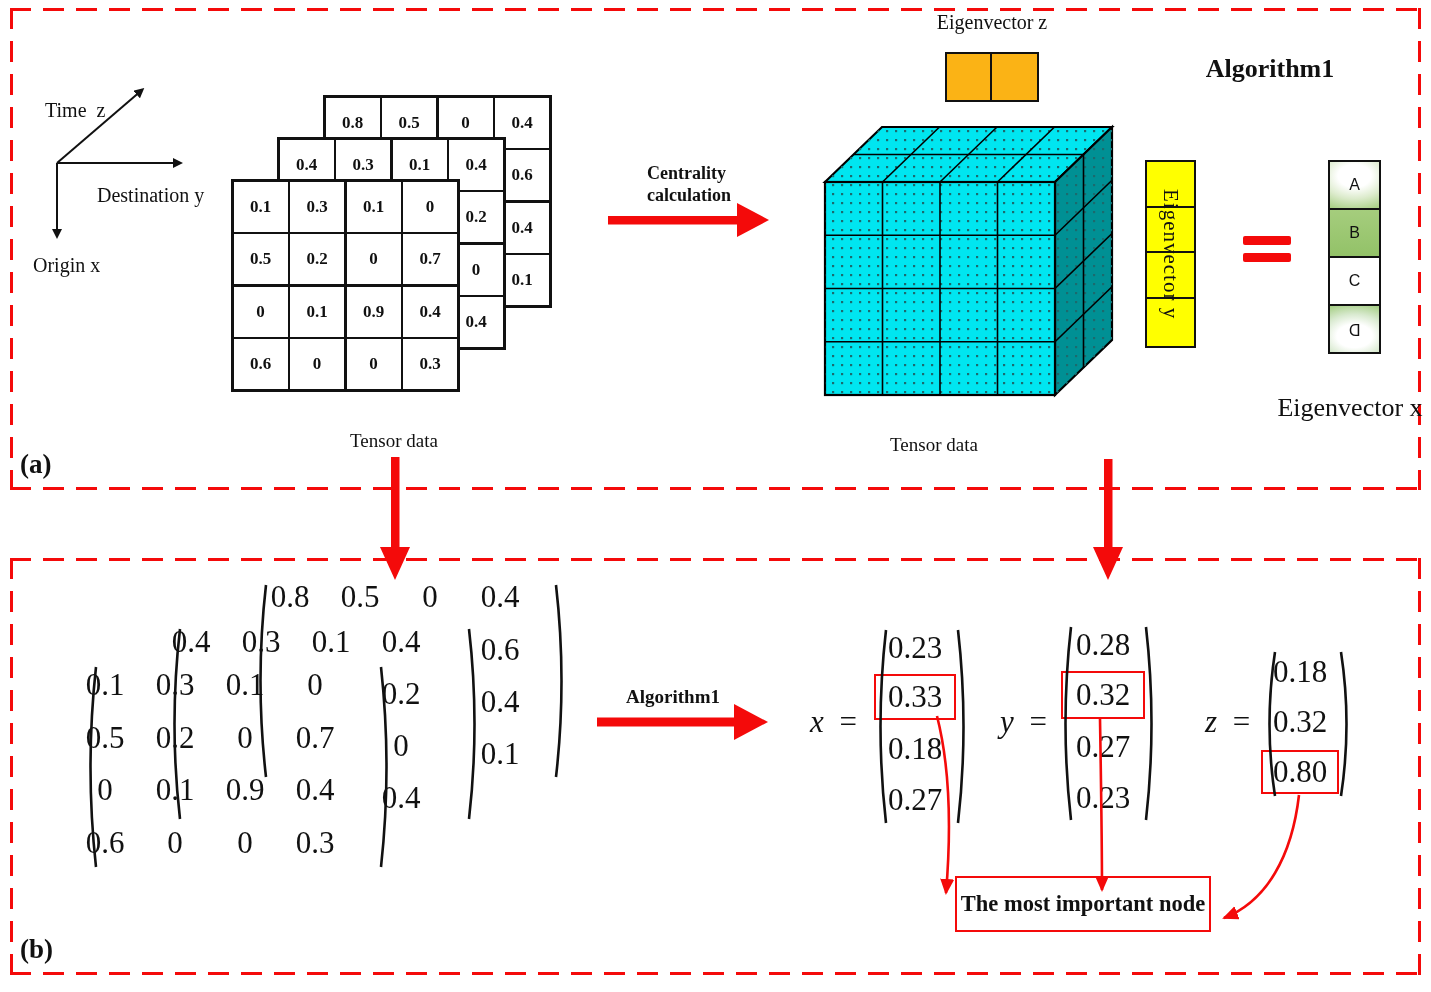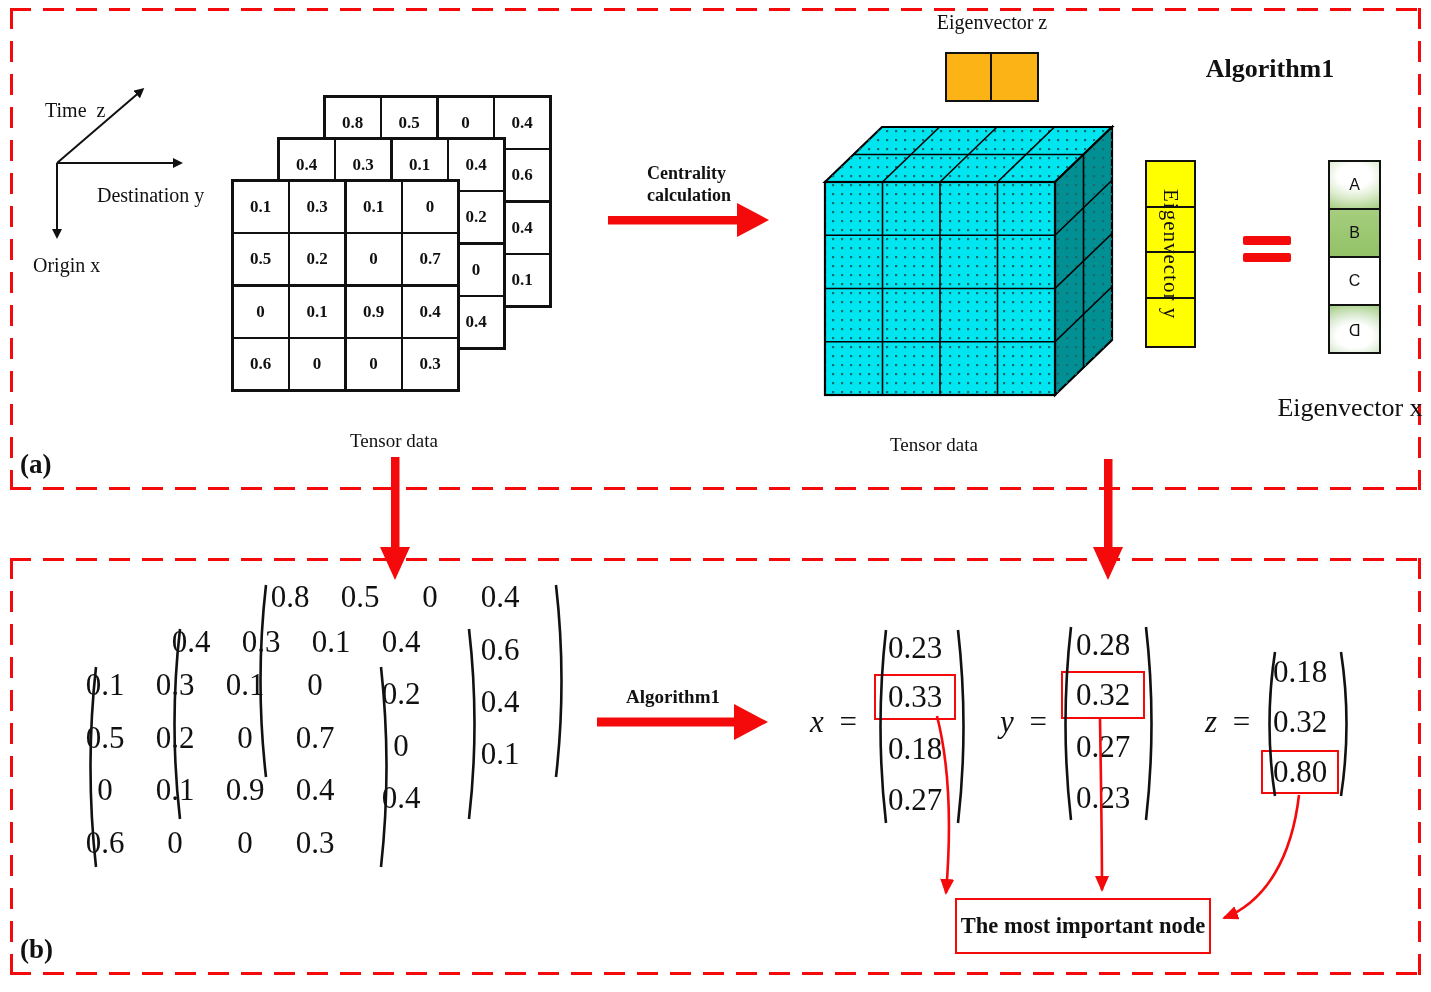--- a/index.html
+++ b/index.html
@@ -296,21 +296,21 @@
       <span class="mnum" style="left: 95px; top: 124px;">0.80</span>
       <div class="hlbox" style="left: 95px; top: 124px; width: 74px; height: 40px;"></div>
       <svg width="16" height="148" class="parensvg" style="left: 57px; top: 2px;">
         <path d="M13,2 Q2,74 13,146" fill="none" stroke="#111" stroke-width="2.6"></path>
       </svg>
       <svg width="16" height="148" class="parensvg" style="left: 133px; top: 2px;">
         <path d="M3,2 Q14,74 3,146" fill="none" stroke="#111" stroke-width="2.6"></path>
       </svg>
     </div>
 
-  <div class="resultbox" style="left:955px;top:898px">
+  <div class="resultbox" style="left:955px;top:876px">
     <span>The most important node</span>
   </div>
 
   <svg class="arrows" width="1431" height="992">
     <defs>
       <marker id="rah" markerWidth="18" markerHeight="16" refX="14" refY="7" orient="auto" markerUnits="userSpaceOnUse">
         <path d="M0,0 L16,7 L0,14 Z" fill="#f40a0a"></path>
       </marker>
     </defs>
     <g>

